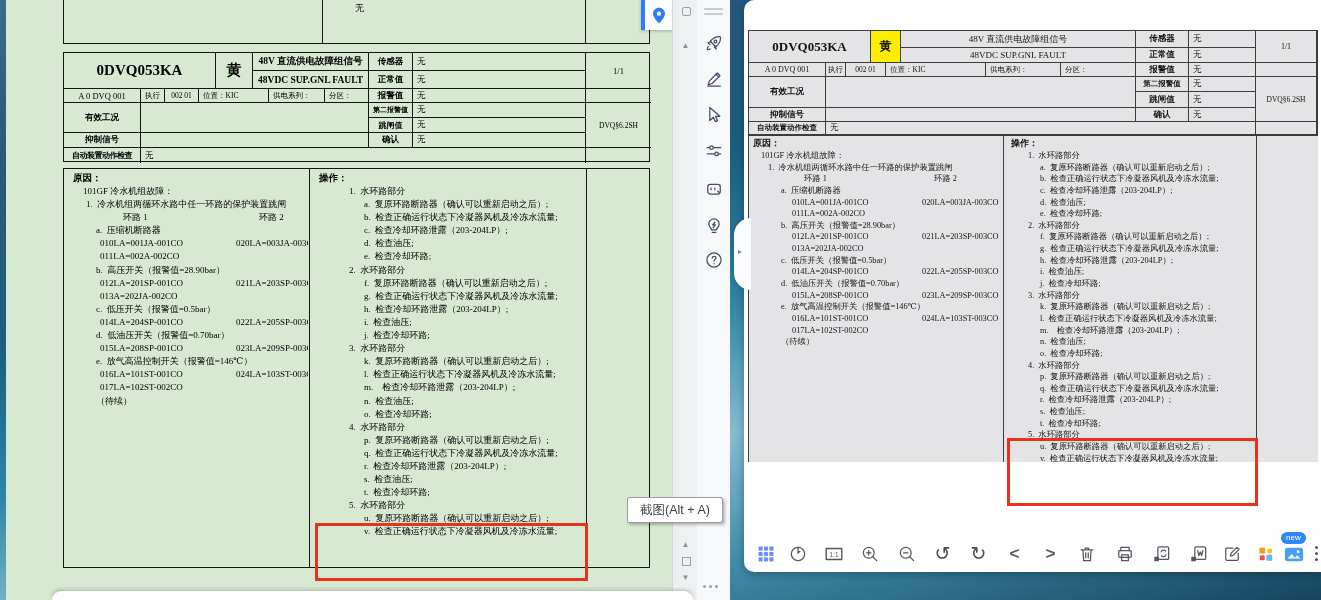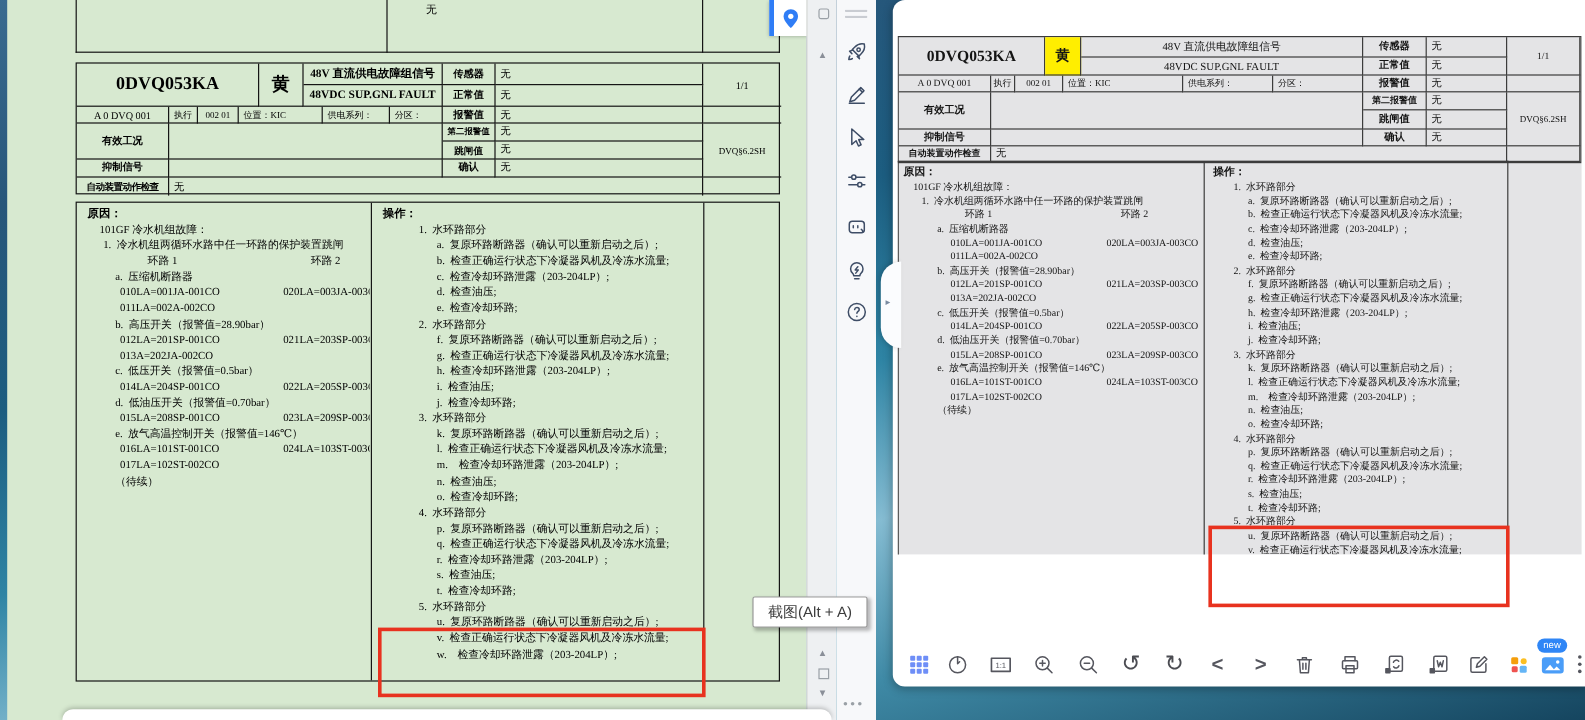--- a/index.html
+++ b/index.html
@@ -156,202 +156,20 @@
     <div class="cell ctr bold nb" style="left:0;top:95px;width:77px;height:15px;font-size:8px;letter-spacing:-0.5px">自动装置动作检查</div>
     <div class="cell lft nb" style="left:77px;top:95px;width:445px;height:15px;font-size:8.5px">无</div>
     <div class="cell nb nr" style="left:522px;top:95px;width:65px;height:15px"></div>
   </div>
 
   <div id="lp-body" class="abs">
     <div class="vline" style="left:245px"></div>
     <div class="vline" style="left:522px"></div>
     <div class="sect-title" style="left:9px">原因：</div>
     <div class="sect-title" style="left:255px">操作：</div>
-    <div class="cause-col">
-
-    <div class="line ind0"><span class="c1">101GF 冷水机组故障：</span></div>
-        <div class="line ind1"><span class="c1">1.  冷水机组两循环水路中任一环路的保护装置跳闸</span></div>
-        <div class="line ind9 two"><span class="c1">环路 1</span><span class="c2">环路 2</span></div>
-        <div class="line ind2"><span class="c1">a.  压缩机断路器</span></div>
-        <div class="line ind3 two"><span class="c1">010LA=001JA-001CO</span><span class="c2">020LA=003JA-003CO</span></div>
-        <div class="line ind3"><span class="c1">011LA=002A-002CO</span></div>
-        <div class="line ind2"><span class="c1">b.  高压开关（报警值=28.90bar）</span></div>
-        <div class="line ind3 two"><span class="c1">012LA=201SP-001CO</span><span class="c2">021LA=203SP-003CO</span></div>
-        <div class="line ind3"><span class="c1">013A=202JA-002CO</span></div>
-        <div class="line ind2"><span class="c1">c.  低压开关（报警值=0.5bar）</span></div>
-        <div class="line ind3 two"><span class="c1">014LA=204SP-001CO</span><span class="c2">022LA=205SP-003CO</span></div>
-        <div class="line ind2"><span class="c1">d.  低油压开关（报警值=0.70bar）</span></div>
-        <div class="line ind3 two"><span class="c1">015LA=208SP-001CO</span><span class="c2">023LA=209SP-003CO</span></div>
-        <div class="line ind2"><span class="c1">e.  放气高温控制开关（报警值=146℃）</span></div>
-        <div class="line ind3 two"><span class="c1">016LA=101ST-001CO</span><span class="c2">024LA=103ST-003CO</span></div>
-        <div class="line ind3"><span class="c1">017LA=102ST-002CO</span></div>
-        <div class="line ind2"><span class="c1">（待续）</span></div>
-      </div>
-    <div class="ops-col">
-
-    <div class="line ind1"><span class="c1">1.  水环路部分</span></div>
-        <div class="line ind2"><span class="c1">a.  复原环路断路器（确认可以重新启动之后）;</span></div>
-        <div class="line ind2"><span class="c1">b.  检查正确运行状态下冷凝器风机及冷冻水流量;</span></div>
-        <div class="line ind2"><span class="c1">c.  检查冷却环路泄露（203-204LP）;</span></div>
-        <div class="line ind2"><span class="c1">d.  检查油压;</span></div>
-        <div class="line ind2"><span class="c1">e.  检查冷却环路;</span></div>
-        <div class="line ind1"><span class="c1">2.  水环路部分</span></div>
-        <div class="line ind2"><span class="c1">f.  复原环路断路器（确认可以重新启动之后）;</span></div>
-        <div class="line ind2"><span class="c1">g.  检查正确运行状态下冷凝器风机及冷冻水流量;</span></div>
-        <div class="line ind2"><span class="c1">h.  检查冷却环路泄露（203-204LP）;</span></div>
-        <div class="line ind2"><span class="c1">i.  检查油压;</span></div>
-        <div class="line ind2"><span class="c1">j.  检查冷却环路;</span></div>
-        <div class="line ind1"><span class="c1">3.  水环路部分</span></div>
-        <div class="line ind2"><span class="c1">k.  复原环路断路器（确认可以重新启动之后）;</span></div>
-        <div class="line ind2"><span class="c1">l.  检查正确运行状态下冷凝器风机及冷冻水流量;</span></div>
-        <div class="line ind2"><span class="c1">m.    检查冷却环路泄露（203-204LP）;</span></div>
-        <div class="line ind2"><span class="c1">n.  检查油压;</span></div>
-        <div class="line ind2"><span class="c1">o.  检查冷却环路;</span></div>
-        <div class="line ind1"><span class="c1">4.  水环路部分</span></div>
-        <div class="line ind2"><span class="c1">p.  复原环路断路器（确认可以重新启动之后）;</span></div>
-        <div class="line ind2"><span class="c1">q.  检查正确运行状态下冷凝器风机及冷冻水流量;</span></div>
-        <div class="line ind2"><span class="c1">r.  检查冷却环路泄露（203-204LP）;</span></div>
-        <div class="line ind2"><span class="c1">s.  检查油压;</span></div>
-        <div class="line ind2"><span class="c1">t.  检查冷却环路;</span></div>
-        <div class="line ind1"><span class="c1">5.  水环路部分</span></div>
-        <div class="line ind2"><span class="c1">u.  复原环路断路器（确认可以重新启动之后）;</span></div>
-        <div class="line ind2"><span class="c1">v.  检查正确运行状态下冷凝器风机及冷冻水流量;</span></div>
-        <div class="line ind2"><span class="c1">w.    检查冷却环路泄露（203-204LP）;</span></div>
-      </div>
-  </div>
-</div>
-
-<div class="abs red-rect" style="left:315px;top:523px;width:273px;height:58px"></div>
-
-<div id="pin-btn" class="abs">
-  <svg width="14" height="17" viewBox="0 0 14 17">
-    <path d="M7 0.8c3.4 0 6 2.6 6 5.9 0 4.1-6 9.6-6 9.6S1 10.8 1 6.7C1 3.4 3.6 0.8 7 0.8z" fill="#2f7df6"></path>
-    <circle cx="7" cy="6.6" r="2.2" fill="#ffffff"></circle>
-  </svg>
-</div>
-
-<div id="scroll-strip" class="abs">
-  <div class="scr-box" style="top:7px;border-radius:2px"></div>
-  <div class="scr-glyph" style="top:42px">▲</div>
-  <div class="scr-glyph" style="top:541px">▲</div>
-  <div class="scr-box" style="top:557px"></div>
-  <div class="scr-glyph" style="top:574px">▼</div>
-</div>
-
-<div id="assist-bar" class="abs">
-  <div class="abar-handle">
-      <div></div>
-      <div></div>
-    </div>
-  <div class="aicon" style="top:31px">
-    <svg width="20" height="20" viewBox="0 0 24 24">
-        <path d="M19.5 4.5c-3.6-.8-7.2.6-9.7 3.1L7.5 9.9l6.6 6.6 2.3-2.3c2.5-2.5 3.9-6.1 3.1-9.7z"></path>
-        <circle cx="13.8" cy="10.2" r="1.7"></circle>
-        <path d="M8 10.5l-3.2 1.2 2.3 2.3M13.5 16l1.2 3.2-2.3-2.3M5 16.5c-.8.8-1 3.5-1 3.5s2.7-.2 3.5-1"></path>
-      </svg>
-  </div>
-  <div class="aicon" style="top:67px">
-    <svg width="20" height="20" viewBox="0 0 24 24">
-        <path d="M5 19l1.6-4.8L16 4.8l3.2 3.2-9.4 9.4L5 19z"></path>
-        <path d="M14.5 6.3l3.2 3.2M4.5 20.5h15"></path>
-      </svg>
-  </div>
-  <div class="aicon" style="top:103px">
-    <svg width="20" height="20" viewBox="0 0 24 24">
-        <path d="M7 3v15.5l4.3-3.8 2.4 5.3 2.6-1.2-2.4-5.2H19L7 3z"></path>
-      </svg>
-  </div>
-  <div class="aicon" style="top:139px">
-    <svg width="20" height="20" viewBox="0 0 24 24">
-        <path d="M4 8h16"></path>
-        <circle cx="9" cy="8" r="2.1" fill="#f7f8fa"></circle>
-        <path d="M4 15.5h16"></path>
-        <circle cx="15" cy="15.5" r="2.1" fill="#f7f8fa"></circle>
-      </svg>
-  </div>
-  <div class="aicon" style="top:177px">
-    <svg width="20" height="20" viewBox="0 0 24 24">
-        <rect x="4.5" y="6.5" width="15" height="11.5" rx="3"></rect>
-        <path d="M8.5 11v2M13 11v2"></path>
-        <path d="M16.5 14.5c.9.5 1.5 1.4 1.5 2.4"></path>
-      </svg>
-  </div>
-  <div class="aicon" style="top:214px">
-    <svg width="20" height="20" viewBox="0 0 24 24">
-        <path d="M12 3.5a6.2 6.2 0 0 1 6.2 6.2c0 2.3-1.2 3.6-2.2 4.7-.5.6-.9 1.1-.9 2.1H8.9c0-1-.4-1.5-.9-2.1-1-1.1-2.2-2.4-2.2-4.7A6.2 6.2 0 0 1 12 3.5z"></path>
-        <path d="M13 7.5l-2.6 3.2h3.2L11 13.9M9.8 19.5h4.4"></path>
-      </svg>
-  </div>
-  <div class="aicon" style="top:248px">
-    <svg width="20" height="20" viewBox="0 0 24 24">
-        <circle cx="12" cy="12" r="8.5"></circle>
-        <path d="M9.8 9.6c.2-1.2 1.1-2 2.3-2 1.3 0 2.3.9 2.3 2.1 0 1.6-2.3 1.9-2.3 3.5"></path>
-        <path d="M12.1 16.2v.4"></path>
-      </svg>
-  </div>
-  <div class="amore" style="top:585px">
-      <i></i>
-      <i></i>
-      <i></i>
-    </div>
-</div>
-
-<div id="tooltip" class="abs">截图(Alt + A)</div>
-
-<div id="bl-strip" class="abs"></div>
-
-<div id="right-panel" class="abs"></div>
-<div id="handle-tab" class="abs">
-    <span>▸</span>
-  </div>
-
-<div id="rp-page" class="abs docfont">
-  <div id="rp-hdr">
-    <div class="cell ctr bold" style="left:0;top:0;width:122px;height:32px;font-size:13px">0DVQ053KA</div>
-    <div class="cell ctr bold tag-yellow" style="left:122px;top:0;width:30px;height:32px;font-size:12px">黄</div>
-    <div class="cell ctr" style="left:152px;top:0;width:235px;height:17px;font-size:9px">48V 直流供电故障组信号</div>
-    <div class="cell ctr" style="left:152px;top:17px;width:235px;height:15px;font-size:9px">48VDC SUP.GNL FAULT</div>
-    <div class="cell ctr bold" style="left:387px;top:0;width:53px;height:17px;font-size:8.5px">传感器</div>
-    <div class="cell lft" style="left:440px;top:0;width:67px;height:17px;font-size:8.5px">无</div>
-    <div class="cell ctr bold" style="left:387px;top:17px;width:53px;height:15px;font-size:8.5px">正常值</div>
-    <div class="cell lft" style="left:440px;top:17px;width:67px;height:15px;font-size:8.5px">无</div>
-    <div class="cell ctr nr" style="left:507px;top:0;width:61px;height:32px;font-size:8px">1/1</div>
-
-    <div class="cell ctr" style="left:0;top:32px;width:77px;height:14px;font-size:8px">A 0 DVQ 001</div>
-    <div class="cell ctr" style="left:77px;top:32px;width:20px;height:14px;font-size:7.5px">执行</div>
-    <div class="cell ctr" style="left:97px;top:32px;width:40px;height:14px;font-size:7.5px">002 01</div>
-    <div class="cell lft" style="left:137px;top:32px;width:100px;height:14px;font-size:7.5px">位置：KIC</div>
-    <div class="cell lft" style="left:237px;top:32px;width:75px;height:14px;font-size:7.5px">供电系列：</div>
-    <div class="cell lft" style="left:312px;top:32px;width:75px;height:14px;font-size:7.5px">分区：</div>
-    <div class="cell ctr bold" style="left:387px;top:32px;width:53px;height:14px;font-size:8.5px">报警值</div>
-    <div class="cell lft" style="left:440px;top:32px;width:67px;height:14px;font-size:8.5px">无</div>
-    <div class="cell nr" style="left:507px;top:32px;width:61px;height:14px"></div>
-
-    <div class="cell ctr bold" style="left:0;top:46px;width:77px;height:31px;font-size:8.5px">有效工况</div>
-    <div class="cell" style="left:77px;top:46px;width:310px;height:31px"></div>
-    <div class="cell ctr bold" style="left:387px;top:46px;width:53px;height:15px;font-size:7.5px">第二报警值</div>
-    <div class="cell lft" style="left:440px;top:46px;width:67px;height:15px;font-size:8.5px">无</div>
-    <div class="cell ctr bold" style="left:387px;top:61px;width:53px;height:16px;font-size:8.5px">跳闸值</div>
-    <div class="cell lft" style="left:440px;top:61px;width:67px;height:16px;font-size:8.5px">无</div>
-    <div class="cell ctr nr" style="left:507px;top:46px;width:61px;height:45px;font-size:7.5px">DVQ§6.2SH</div>
-
-    <div class="cell ctr bold" style="left:0;top:77px;width:77px;height:14px;font-size:8.5px">抑制信号</div>
-    <div class="cell" style="left:77px;top:77px;width:310px;height:14px"></div>
-    <div class="cell ctr bold" style="left:387px;top:77px;width:53px;height:14px;font-size:8.5px">确认</div>
-    <div class="cell lft" style="left:440px;top:77px;width:67px;height:14px;font-size:8.5px">无</div>
-    <div class="cell nb nr" style="left:507px;top:91px;width:61px;height:13px"></div>
-
-    <div class="cell ctr bold nb" style="left:0;top:91px;width:77px;height:13px;font-size:7.5px">自动装置动作检查</div>
-    <div class="cell lft nb" style="left:77px;top:91px;width:430px;height:13px;font-size:8.5px">无</div>
-  </div>
-
-  <div id="rp-body">
-    <div class="vline" style="left:254px"></div>
-    <div class="sect-title" style="left:4px">原因：</div>
-    <div class="sect-title" style="left:262px">操作：</div>
     <div class="cause-col">
 
     <div class="line ind0"><span class="c1">101GF 冷水机组故障：</span></div>
         <div class="line ind1"><span class="c1">1.  冷水机组两循环水路中任一环路的保护装置跳闸</span></div>
         <div class="line ind9 two"><span class="c1">环路 1</span><span class="c2">环路 2</span></div>
         <div class="line ind2"><span class="c1">a.  压缩机断路器</span></div>
         <div class="line ind3 two"><span class="c1">010LA=001JA-001CO</span><span class="c2">020LA=003JA-003CO</span></div>
         <div class="line ind3"><span class="c1">011LA=002A-002CO</span></div>
         <div class="line ind2"><span class="c1">b.  高压开关（报警值=28.90bar）</span></div>
         <div class="line ind3 two"><span class="c1">012LA=201SP-001CO</span><span class="c2">021LA=203SP-003CO</span></div>
@@ -391,20 +209,201 @@
         <div class="line ind2"><span class="c1">r.  检查冷却环路泄露（203-204LP）;</span></div>
         <div class="line ind2"><span class="c1">s.  检查油压;</span></div>
         <div class="line ind2"><span class="c1">t.  检查冷却环路;</span></div>
         <div class="line ind1"><span class="c1">5.  水环路部分</span></div>
         <div class="line ind2"><span class="c1">u.  复原环路断路器（确认可以重新启动之后）;</span></div>
         <div class="line ind2"><span class="c1">v.  检查正确运行状态下冷凝器风机及冷冻水流量;</span></div>
       </div>
   </div>
 </div>
 
+<div class="abs red-rect" style="left:315px;top:523px;width:273px;height:58px"></div>
+
+<div id="pin-btn" class="abs">
+  <svg width="14" height="17" viewBox="0 0 14 17">
+    <path d="M7 0.8c3.4 0 6 2.6 6 5.9 0 4.1-6 9.6-6 9.6S1 10.8 1 6.7C1 3.4 3.6 0.8 7 0.8z" fill="#2f7df6"></path>
+    <circle cx="7" cy="6.6" r="2.2" fill="#ffffff"></circle>
+  </svg>
+</div>
+
+<div id="scroll-strip" class="abs">
+  <div class="scr-box" style="top:7px;border-radius:2px"></div>
+  <div class="scr-glyph" style="top:42px">▲</div>
+  <div class="scr-glyph" style="top:541px">▲</div>
+  <div class="scr-box" style="top:557px"></div>
+  <div class="scr-glyph" style="top:574px">▼</div>
+</div>
+
+<div id="assist-bar" class="abs">
+  <div class="abar-handle">
+      <div></div>
+      <div></div>
+    </div>
+  <div class="aicon" style="top:31px">
+    <svg width="20" height="20" viewBox="0 0 24 24">
+        <path d="M19.5 4.5c-3.6-.8-7.2.6-9.7 3.1L7.5 9.9l6.6 6.6 2.3-2.3c2.5-2.5 3.9-6.1 3.1-9.7z"></path>
+        <circle cx="13.8" cy="10.2" r="1.7"></circle>
+        <path d="M8 10.5l-3.2 1.2 2.3 2.3M13.5 16l1.2 3.2-2.3-2.3M5 16.5c-.8.8-1 3.5-1 3.5s2.7-.2 3.5-1"></path>
+      </svg>
+  </div>
+  <div class="aicon" style="top:67px">
+    <svg width="20" height="20" viewBox="0 0 24 24">
+        <path d="M5 19l1.6-4.8L16 4.8l3.2 3.2-9.4 9.4L5 19z"></path>
+        <path d="M14.5 6.3l3.2 3.2M4.5 20.5h15"></path>
+      </svg>
+  </div>
+  <div class="aicon" style="top:103px">
+    <svg width="20" height="20" viewBox="0 0 24 24">
+        <path d="M7 3v15.5l4.3-3.8 2.4 5.3 2.6-1.2-2.4-5.2H19L7 3z"></path>
+      </svg>
+  </div>
+  <div class="aicon" style="top:139px">
+    <svg width="20" height="20" viewBox="0 0 24 24">
+        <path d="M4 8h16"></path>
+        <circle cx="9" cy="8" r="2.1" fill="#f7f8fa"></circle>
+        <path d="M4 15.5h16"></path>
+        <circle cx="15" cy="15.5" r="2.1" fill="#f7f8fa"></circle>
+      </svg>
+  </div>
+  <div class="aicon" style="top:177px">
+    <svg width="20" height="20" viewBox="0 0 24 24">
+        <rect x="4.5" y="6.5" width="15" height="11.5" rx="3"></rect>
+        <path d="M8.5 11v2M13 11v2"></path>
+        <path d="M16.5 14.5c.9.5 1.5 1.4 1.5 2.4"></path>
+      </svg>
+  </div>
+  <div class="aicon" style="top:214px">
+    <svg width="20" height="20" viewBox="0 0 24 24">
+        <path d="M12 3.5a6.2 6.2 0 0 1 6.2 6.2c0 2.3-1.2 3.6-2.2 4.7-.5.6-.9 1.1-.9 2.1H8.9c0-1-.4-1.5-.9-2.1-1-1.1-2.2-2.4-2.2-4.7A6.2 6.2 0 0 1 12 3.5z"></path>
+        <path d="M13 7.5l-2.6 3.2h3.2L11 13.9M9.8 19.5h4.4"></path>
+      </svg>
+  </div>
+  <div class="aicon" style="top:248px">
+    <svg width="20" height="20" viewBox="0 0 24 24">
+        <circle cx="12" cy="12" r="8.5"></circle>
+        <path d="M9.8 9.6c.2-1.2 1.1-2 2.3-2 1.3 0 2.3.9 2.3 2.1 0 1.6-2.3 1.9-2.3 3.5"></path>
+        <path d="M12.1 16.2v.4"></path>
+      </svg>
+  </div>
+  <div class="amore" style="top:585px">
+      <i></i>
+      <i></i>
+      <i></i>
+    </div>
+</div>
+
+<div id="tooltip" class="abs">截图(Alt + A)</div>
+
+<div id="bl-strip" class="abs"></div>
+
+<div id="right-panel" class="abs"></div>
+<div id="handle-tab" class="abs">
+    <span>▸</span>
+  </div>
+
+<div id="rp-page" class="abs docfont">
+  <div id="rp-hdr">
+    <div class="cell ctr bold" style="left:0;top:0;width:122px;height:32px;font-size:13px">0DVQ053KA</div>
+    <div class="cell ctr bold tag-yellow" style="left:122px;top:0;width:30px;height:32px;font-size:12px">黄</div>
+    <div class="cell ctr" style="left:152px;top:0;width:235px;height:17px;font-size:9px">48V 直流供电故障组信号</div>
+    <div class="cell ctr" style="left:152px;top:17px;width:235px;height:15px;font-size:9px">48VDC SUP.GNL FAULT</div>
+    <div class="cell ctr bold" style="left:387px;top:0;width:53px;height:17px;font-size:8.5px">传感器</div>
+    <div class="cell lft" style="left:440px;top:0;width:67px;height:17px;font-size:8.5px">无</div>
+    <div class="cell ctr bold" style="left:387px;top:17px;width:53px;height:15px;font-size:8.5px">正常值</div>
+    <div class="cell lft" style="left:440px;top:17px;width:67px;height:15px;font-size:8.5px">无</div>
+    <div class="cell ctr nr" style="left:507px;top:0;width:61px;height:32px;font-size:8px">1/1</div>
+
+    <div class="cell ctr" style="left:0;top:32px;width:77px;height:14px;font-size:8px">A 0 DVQ 001</div>
+    <div class="cell ctr" style="left:77px;top:32px;width:20px;height:14px;font-size:7.5px">执行</div>
+    <div class="cell ctr" style="left:97px;top:32px;width:40px;height:14px;font-size:7.5px">002 01</div>
+    <div class="cell lft" style="left:137px;top:32px;width:100px;height:14px;font-size:7.5px">位置：KIC</div>
+    <div class="cell lft" style="left:237px;top:32px;width:75px;height:14px;font-size:7.5px">供电系列：</div>
+    <div class="cell lft" style="left:312px;top:32px;width:75px;height:14px;font-size:7.5px">分区：</div>
+    <div class="cell ctr bold" style="left:387px;top:32px;width:53px;height:14px;font-size:8.5px">报警值</div>
+    <div class="cell lft" style="left:440px;top:32px;width:67px;height:14px;font-size:8.5px">无</div>
+    <div class="cell nr" style="left:507px;top:32px;width:61px;height:14px"></div>
+
+    <div class="cell ctr bold" style="left:0;top:46px;width:77px;height:31px;font-size:8.5px">有效工况</div>
+    <div class="cell" style="left:77px;top:46px;width:310px;height:31px"></div>
+    <div class="cell ctr bold" style="left:387px;top:46px;width:53px;height:15px;font-size:7.5px">第二报警值</div>
+    <div class="cell lft" style="left:440px;top:46px;width:67px;height:15px;font-size:8.5px">无</div>
+    <div class="cell ctr bold" style="left:387px;top:61px;width:53px;height:16px;font-size:8.5px">跳闸值</div>
+    <div class="cell lft" style="left:440px;top:61px;width:67px;height:16px;font-size:8.5px">无</div>
+    <div class="cell ctr nr" style="left:507px;top:46px;width:61px;height:45px;font-size:7.5px">DVQ§6.2SH</div>
+
+    <div class="cell ctr bold" style="left:0;top:77px;width:77px;height:14px;font-size:8.5px">抑制信号</div>
+    <div class="cell" style="left:77px;top:77px;width:310px;height:14px"></div>
+    <div class="cell ctr bold" style="left:387px;top:77px;width:53px;height:14px;font-size:8.5px">确认</div>
+    <div class="cell lft" style="left:440px;top:77px;width:67px;height:14px;font-size:8.5px">无</div>
+    <div class="cell nb nr" style="left:507px;top:91px;width:61px;height:13px"></div>
+
+    <div class="cell ctr bold nb" style="left:0;top:91px;width:77px;height:13px;font-size:7.5px">自动装置动作检查</div>
+    <div class="cell lft nb" style="left:77px;top:91px;width:430px;height:13px;font-size:8.5px">无</div>
+  </div>
+
+  <div id="rp-body">
+    <div class="vline" style="left:254px"></div>
+    <div class="sect-title" style="left:4px">原因：</div>
+    <div class="sect-title" style="left:262px">操作：</div>
+    <div class="cause-col">
+
+    <div class="line ind0"><span class="c1">101GF 冷水机组故障：</span></div>
+        <div class="line ind1"><span class="c1">1.  冷水机组两循环水路中任一环路的保护装置跳闸</span></div>
+        <div class="line ind9 two"><span class="c1">环路 1</span><span class="c2">环路 2</span></div>
+        <div class="line ind2"><span class="c1">a.  压缩机断路器</span></div>
+        <div class="line ind3 two"><span class="c1">010LA=001JA-001CO</span><span class="c2">020LA=003JA-003CO</span></div>
+        <div class="line ind3"><span class="c1">011LA=002A-002CO</span></div>
+        <div class="line ind2"><span class="c1">b.  高压开关（报警值=28.90bar）</span></div>
+        <div class="line ind3 two"><span class="c1">012LA=201SP-001CO</span><span class="c2">021LA=203SP-003CO</span></div>
+        <div class="line ind3"><span class="c1">013A=202JA-002CO</span></div>
+        <div class="line ind2"><span class="c1">c.  低压开关（报警值=0.5bar）</span></div>
+        <div class="line ind3 two"><span class="c1">014LA=204SP-001CO</span><span class="c2">022LA=205SP-003CO</span></div>
+        <div class="line ind2"><span class="c1">d.  低油压开关（报警值=0.70bar）</span></div>
+        <div class="line ind3 two"><span class="c1">015LA=208SP-001CO</span><span class="c2">023LA=209SP-003CO</span></div>
+        <div class="line ind2"><span class="c1">e.  放气高温控制开关（报警值=146℃）</span></div>
+        <div class="line ind3 two"><span class="c1">016LA=101ST-001CO</span><span class="c2">024LA=103ST-003CO</span></div>
+        <div class="line ind3"><span class="c1">017LA=102ST-002CO</span></div>
+        <div class="line ind2"><span class="c1">（待续）</span></div>
+      </div>
+    <div class="ops-col">
+
+    <div class="line ind1"><span class="c1">1.  水环路部分</span></div>
+        <div class="line ind2"><span class="c1">a.  复原环路断路器（确认可以重新启动之后）;</span></div>
+        <div class="line ind2"><span class="c1">b.  检查正确运行状态下冷凝器风机及冷冻水流量;</span></div>
+        <div class="line ind2"><span class="c1">c.  检查冷却环路泄露（203-204LP）;</span></div>
+        <div class="line ind2"><span class="c1">d.  检查油压;</span></div>
+        <div class="line ind2"><span class="c1">e.  检查冷却环路;</span></div>
+        <div class="line ind1"><span class="c1">2.  水环路部分</span></div>
+        <div class="line ind2"><span class="c1">f.  复原环路断路器（确认可以重新启动之后）;</span></div>
+        <div class="line ind2"><span class="c1">g.  检查正确运行状态下冷凝器风机及冷冻水流量;</span></div>
+        <div class="line ind2"><span class="c1">h.  检查冷却环路泄露（203-204LP）;</span></div>
+        <div class="line ind2"><span class="c1">i.  检查油压;</span></div>
+        <div class="line ind2"><span class="c1">j.  检查冷却环路;</span></div>
+        <div class="line ind1"><span class="c1">3.  水环路部分</span></div>
+        <div class="line ind2"><span class="c1">k.  复原环路断路器（确认可以重新启动之后）;</span></div>
+        <div class="line ind2"><span class="c1">l.  检查正确运行状态下冷凝器风机及冷冻水流量;</span></div>
+        <div class="line ind2"><span class="c1">m.    检查冷却环路泄露（203-204LP）;</span></div>
+        <div class="line ind2"><span class="c1">n.  检查油压;</span></div>
+        <div class="line ind2"><span class="c1">o.  检查冷却环路;</span></div>
+        <div class="line ind1"><span class="c1">4.  水环路部分</span></div>
+        <div class="line ind2"><span class="c1">p.  复原环路断路器（确认可以重新启动之后）;</span></div>
+        <div class="line ind2"><span class="c1">q.  检查正确运行状态下冷凝器风机及冷冻水流量;</span></div>
+        <div class="line ind2"><span class="c1">r.  检查冷却环路泄露（203-204LP）;</span></div>
+        <div class="line ind2"><span class="c1">s.  检查油压;</span></div>
+        <div class="line ind2"><span class="c1">t.  检查冷却环路;</span></div>
+        <div class="line ind1"><span class="c1">5.  水环路部分</span></div>
+        <div class="line ind2"><span class="c1">u.  复原环路断路器（确认可以重新启动之后）;</span></div>
+        <div class="line ind2"><span class="c1">v.  检查正确运行状态下冷凝器风机及冷冻水流量;</span></div>
+      </div>
+  </div>
+</div>
+
 <div class="abs red-rect" style="left:1007px;top:438px;width:251px;height:68px"></div>
 
 <div class="vicon abs" style="left:752px">
   <svg width="20" height="20" viewBox="0 0 24 24" style="stroke:none">
     <g fill="#6e8ef7">
         <rect x="3" y="3" width="5" height="5" rx="1"></rect>
         <rect x="9.5" y="3" width="5" height="5" rx="1"></rect>
         <rect x="16" y="3" width="5" height="5" rx="1"></rect>
         <rect x="3" y="9.5" width="5" height="5" rx="1"></rect>
         <rect x="9.5" y="9.5" width="5" height="5" rx="1"></rect>

